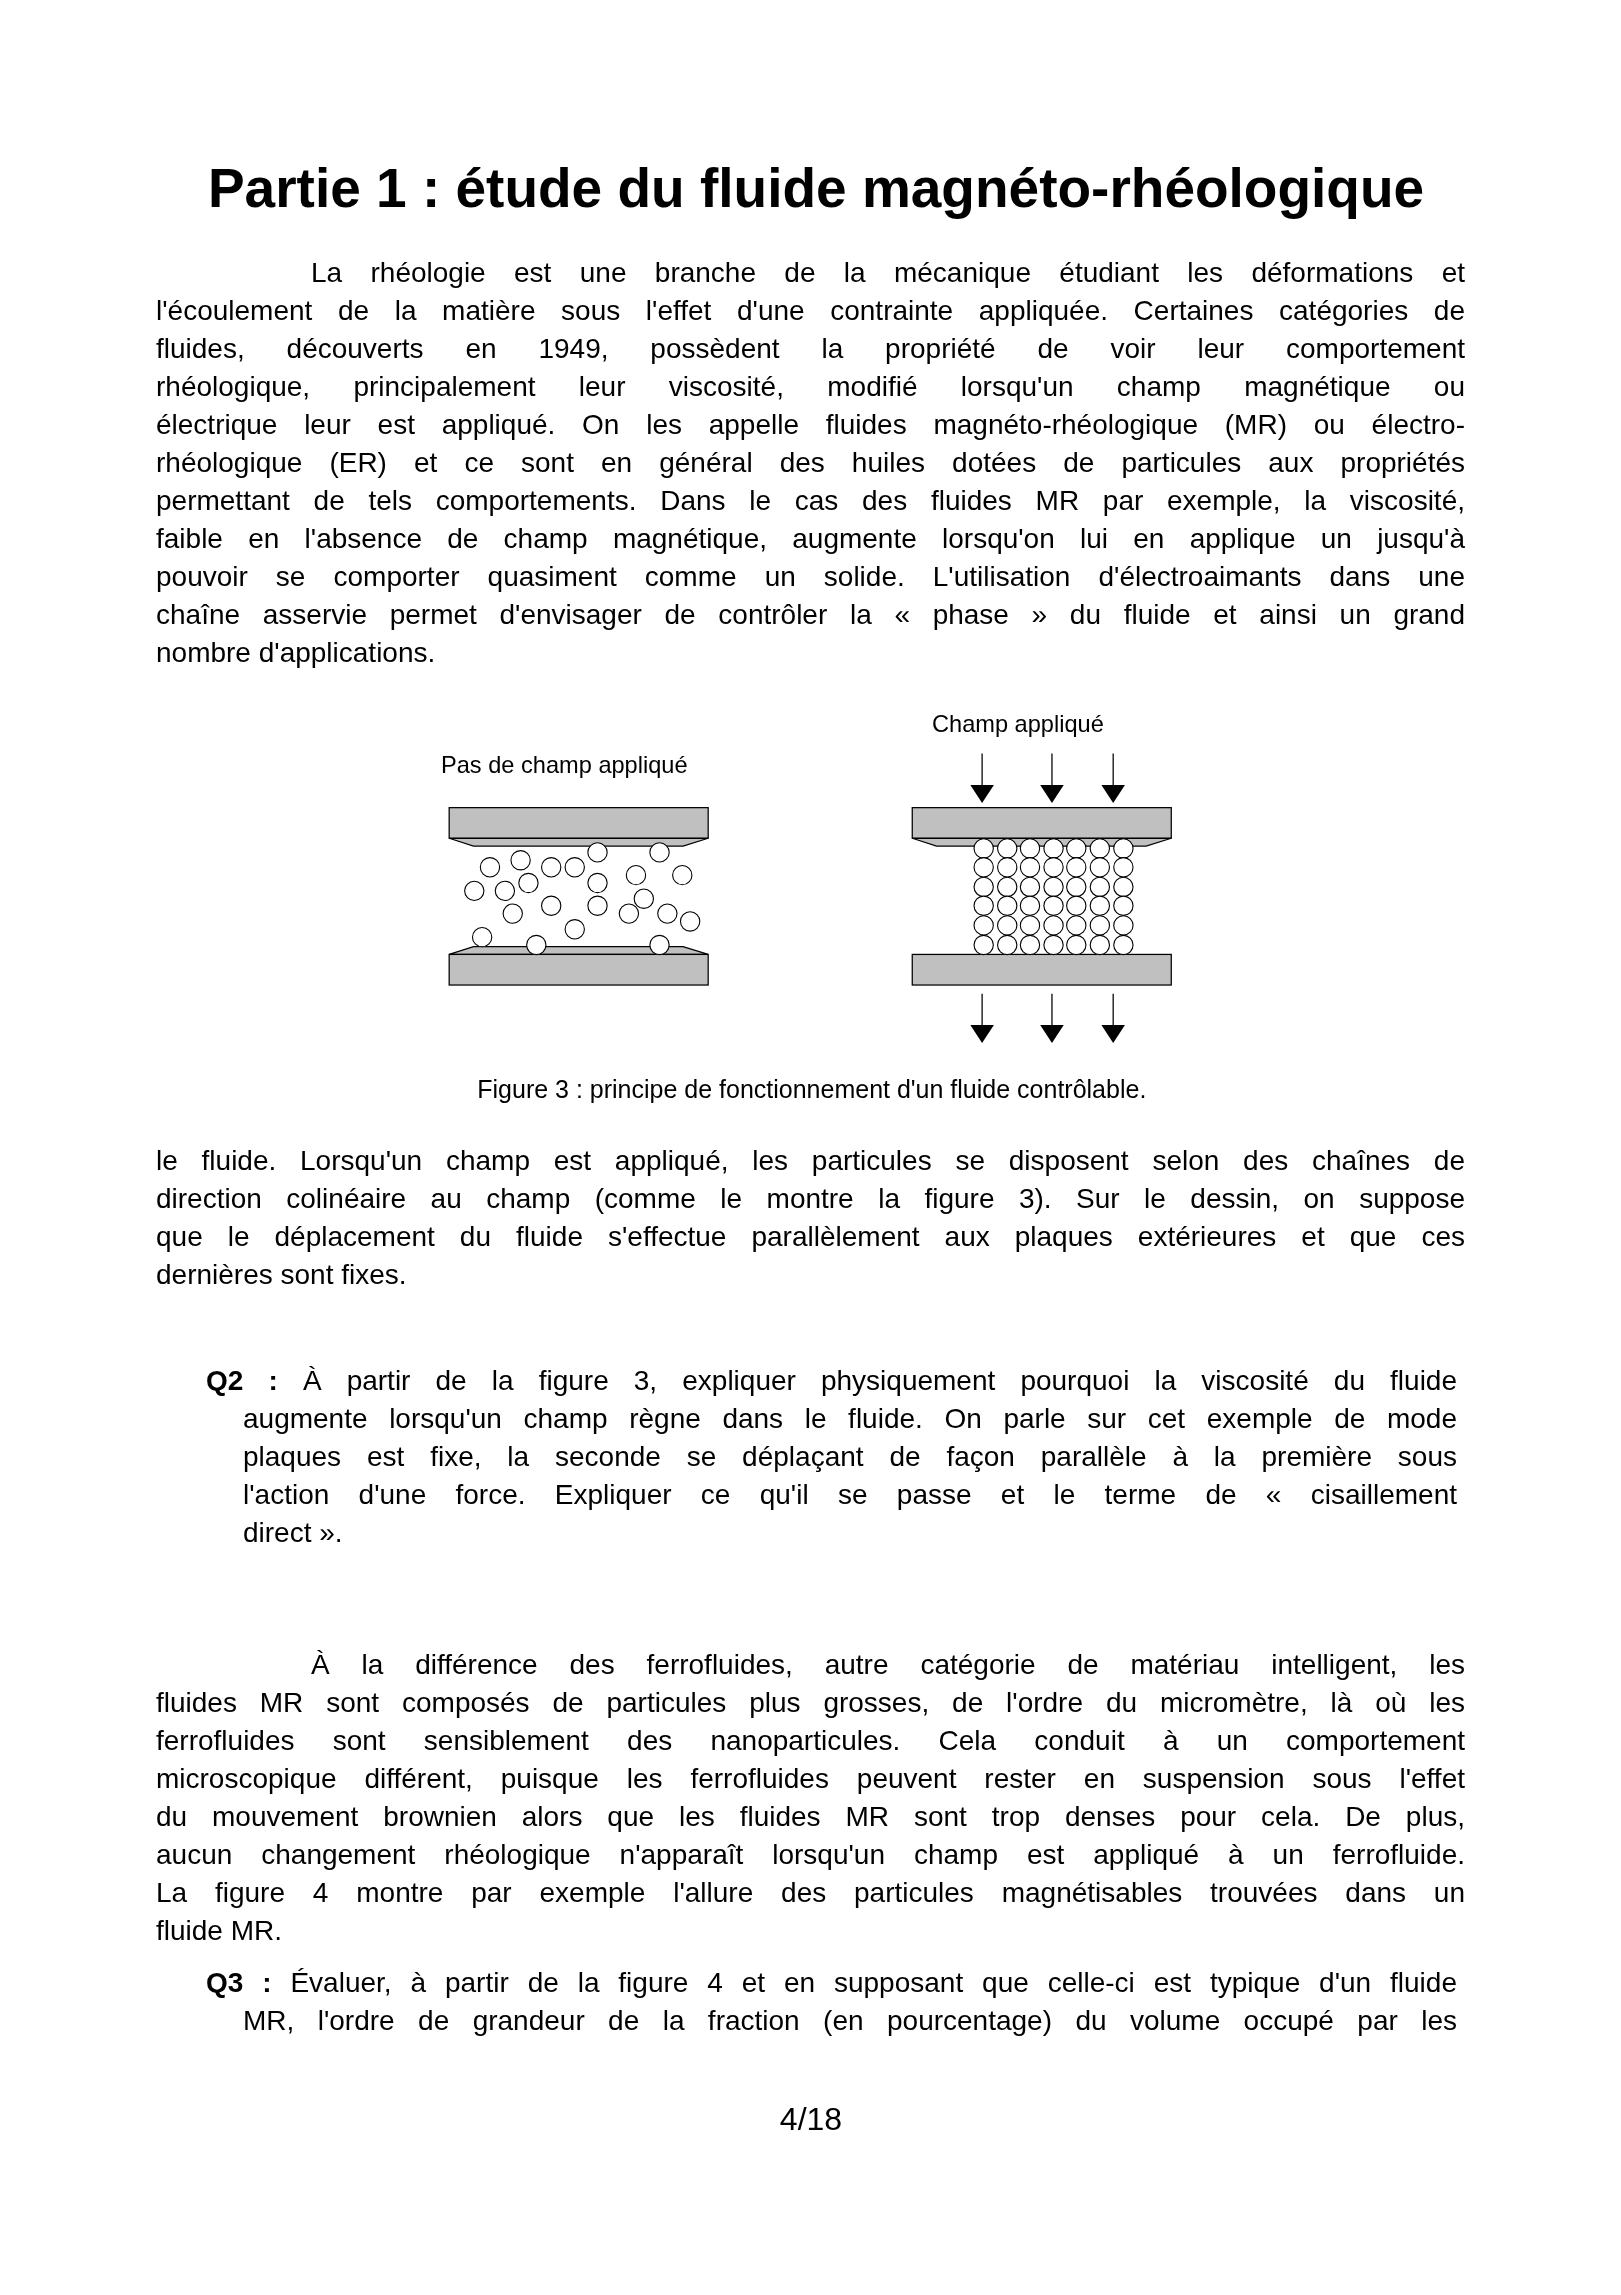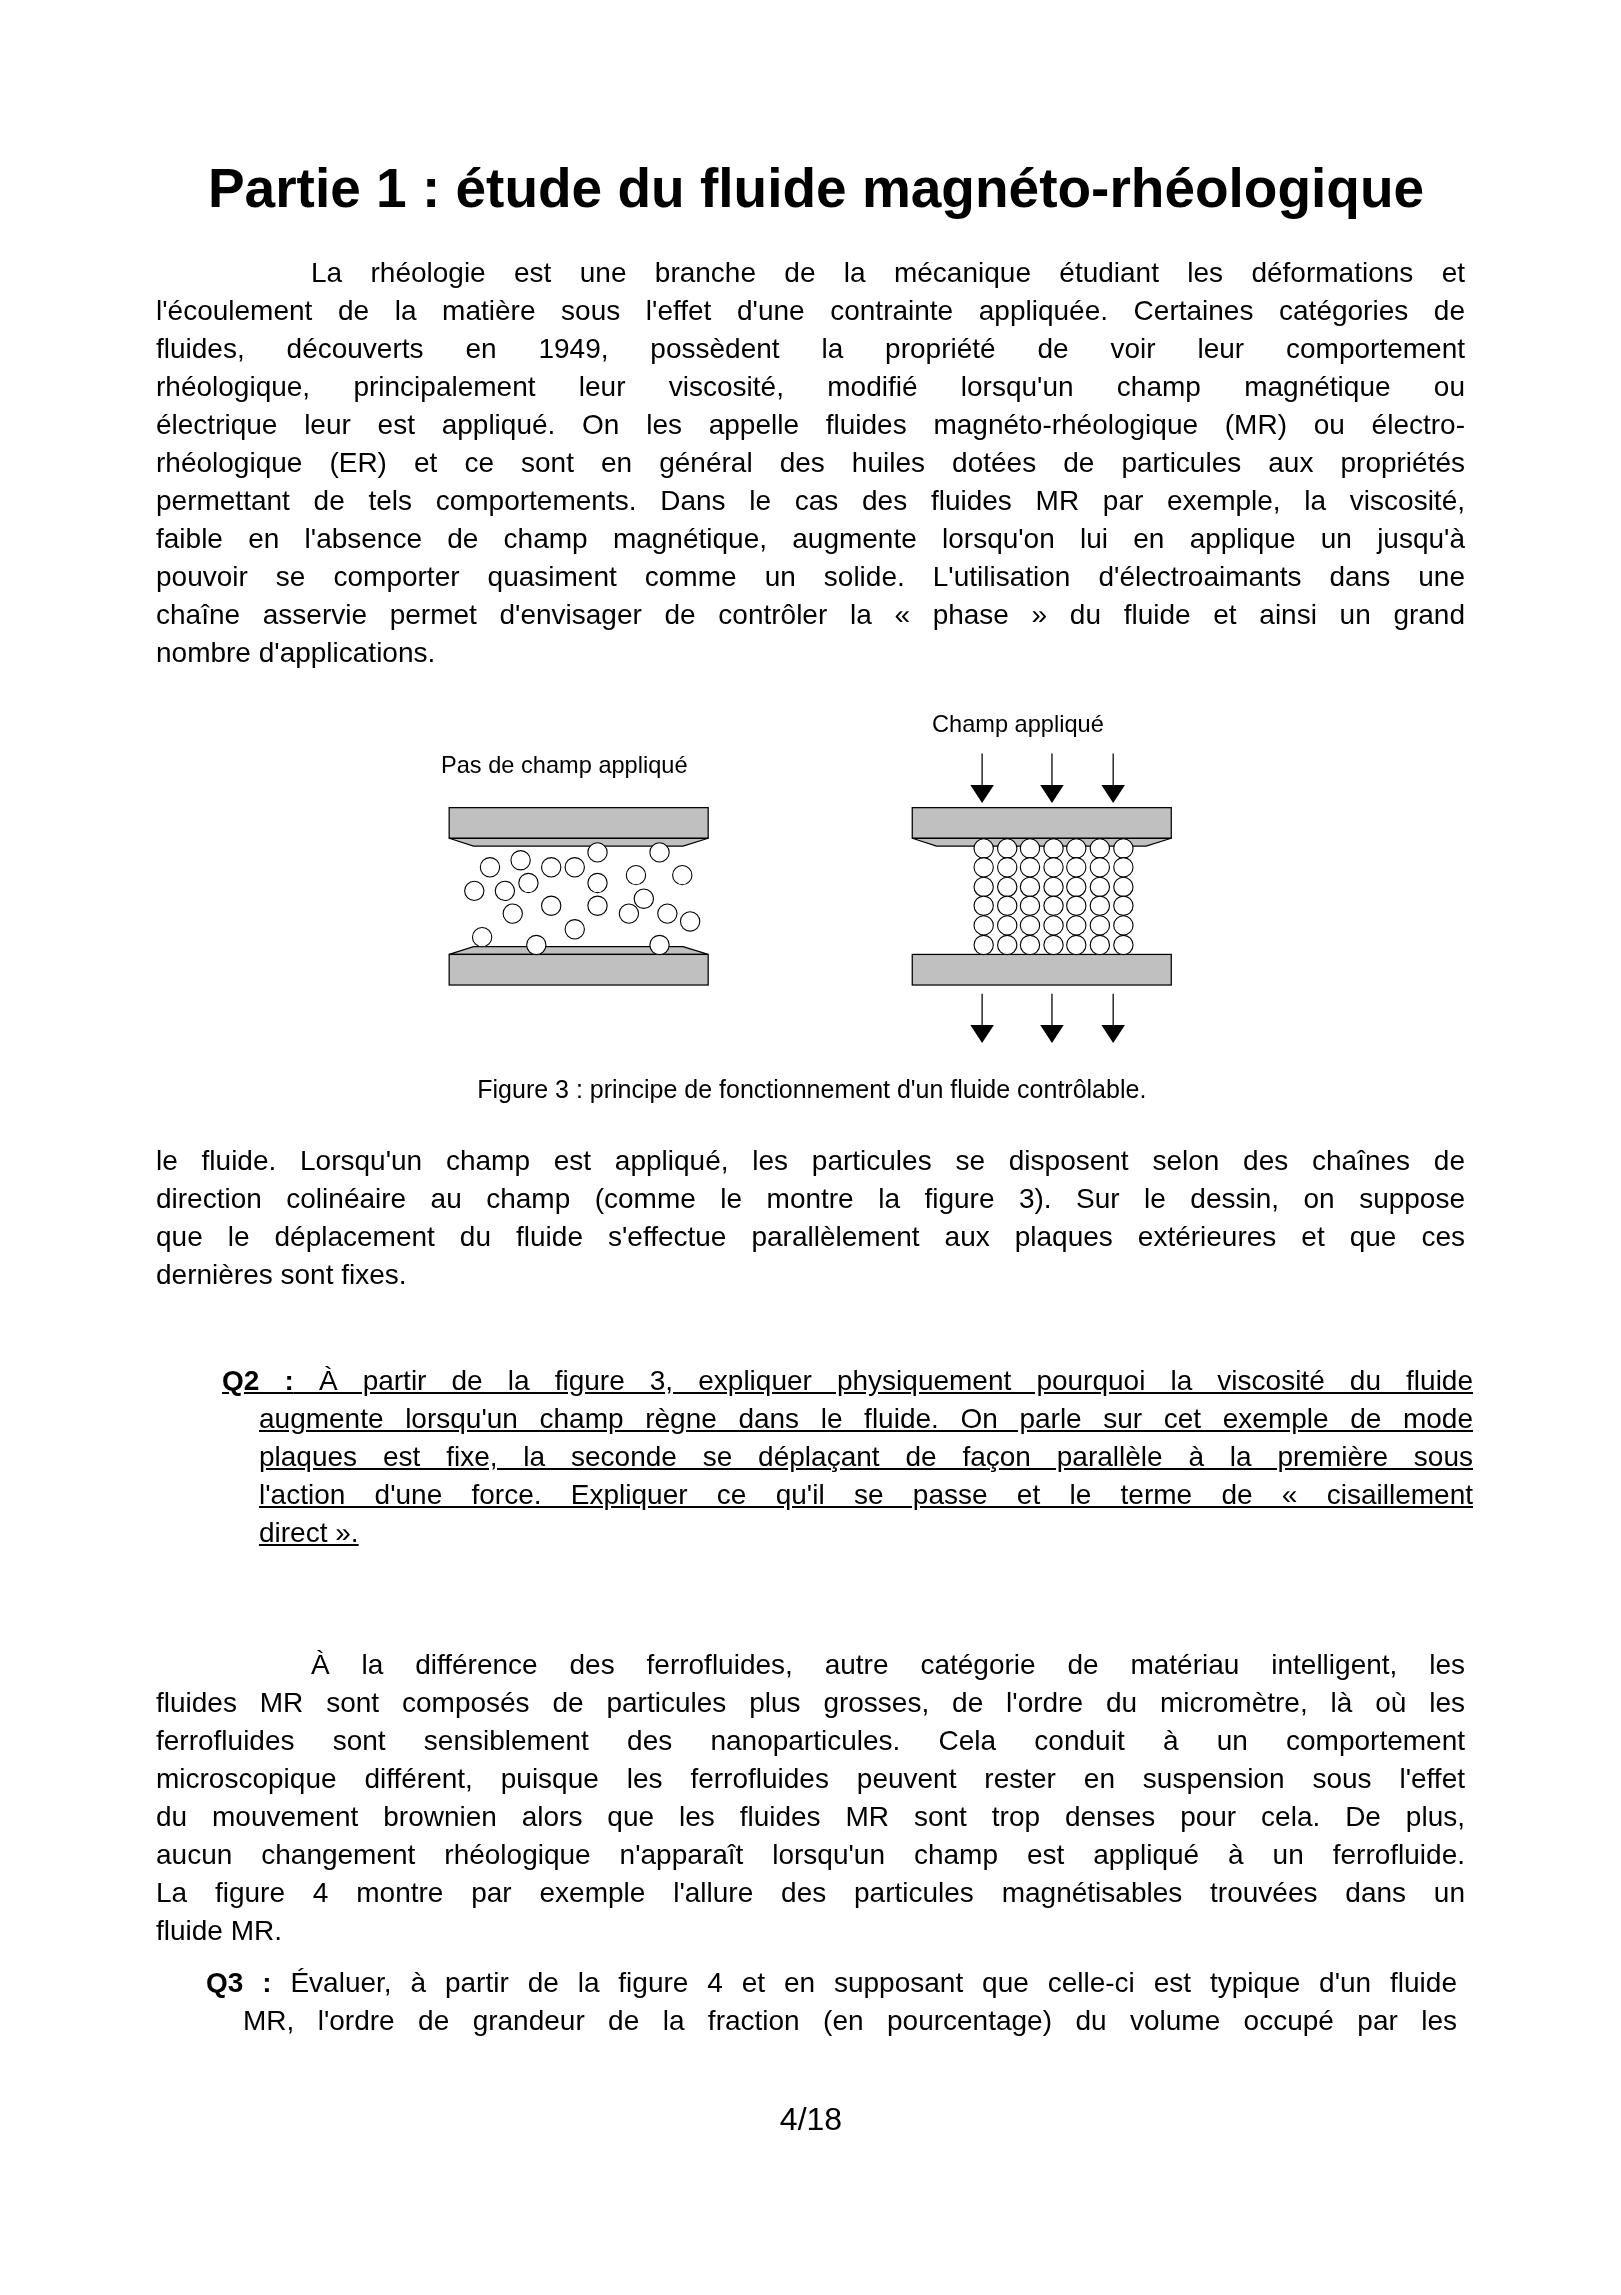--- a/index.html
+++ b/index.html
@@ -6,21 +6,21 @@
   body { width: 1622px; height: 2295px; position: relative; overflow: hidden; color: #000; font-family: "Liberation Sans", sans-serif; }
   .page { position: absolute; left: 0; top: 0; width: 1622px; height: 2295px; background: #fff; }
   .title { position: absolute; left: 0; width: 1622px; top: 151px; text-align: center; font-size: 55px; font-weight: bold; line-height: 64px; white-space: nowrap; }
   .block { position: absolute; font-size: 28px; }
   .line { height: 38px; line-height: 38px; white-space: nowrap; overflow: visible; }
   .line.j { text-align: justify; text-align-last: justify; white-space: normal; }
   .line.l { text-align: left; text-align-last: left; }
   .p1 { left: 156px; top: 254px; width: 1309px; }
   .p2 { left: 156px; top: 1142px; width: 1309px; }
   .p3 { left: 156px; top: 1626px; width: 1309px; margin-top: 20px; }
-  .q2 { left: 222px; top: 1362px; width: 1251px; text-decoration: underline; }
+  .q2 { left: 206px; top: 1362px; width: 1251px; }
   .q3 { left: 206px; top: 1964px; width: 1251px; }
   .indent-first { padding-left: 155px; }
   .hang { padding-left: 37px; }
   .qlabel { font-weight: bold; }
   .it { font-style: italic; }
   .figure-svg { position: absolute; left: 0; top: 0; width: 1622px; height: 2295px; pointer-events: none; }
   .fig-label { position: absolute; font-size: 23.6px; line-height: 27px; white-space: nowrap; }
   .fig-label.left { left: 441px; top: 752px; }
   .fig-label.right { left: 932px; top: 711px; }
   .caption { position: absolute; left: 0; width: 1622px; top: 1076px; text-align: center; font-size: 25px; line-height: 27px; white-space: nowrap; }

